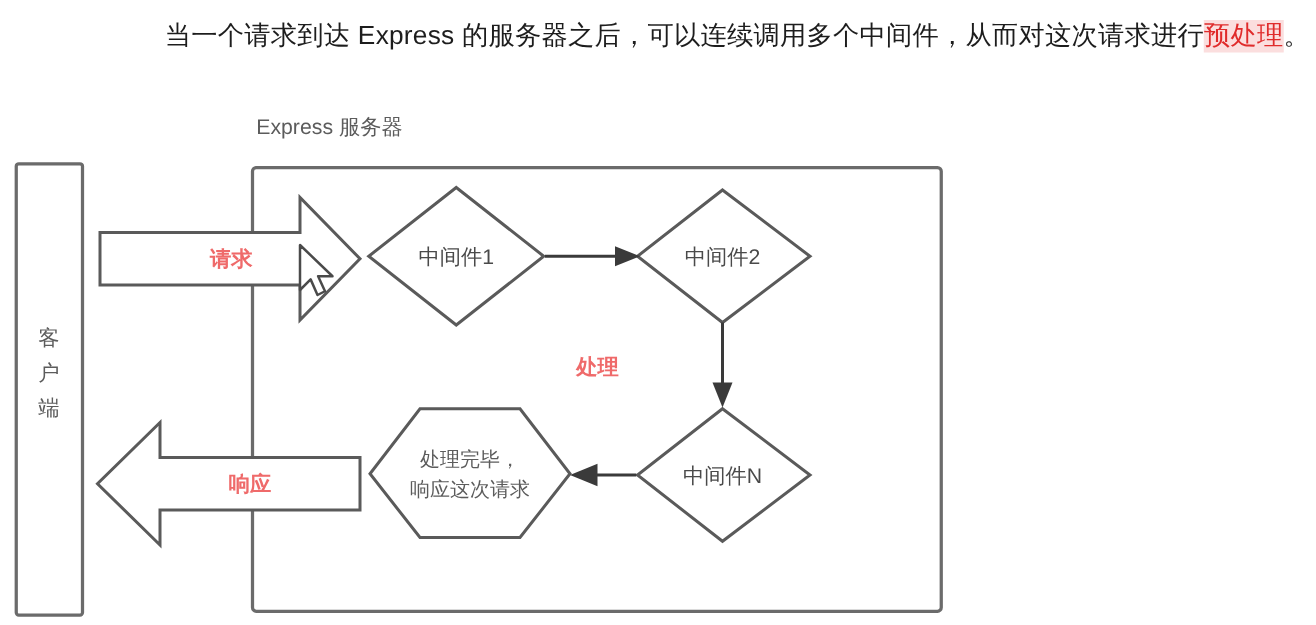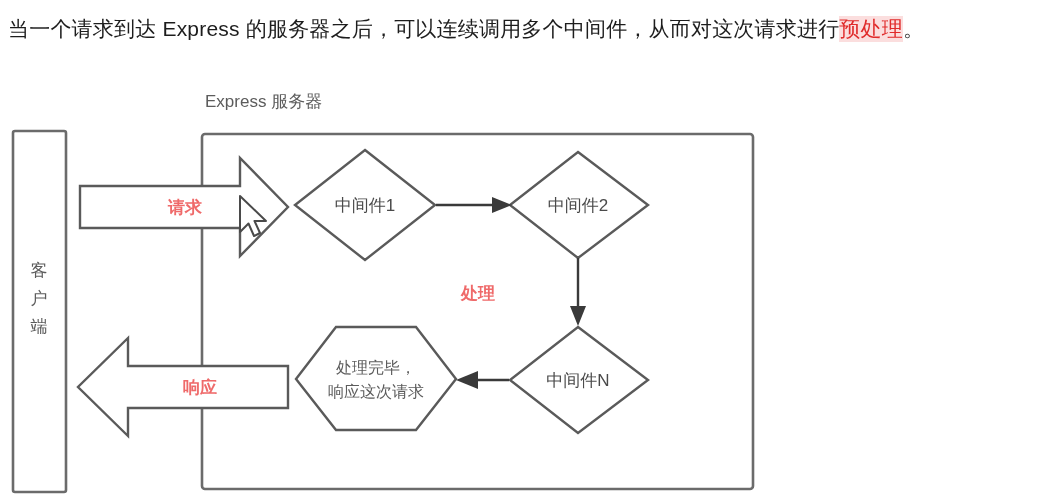--- a/index.html
+++ b/index.html
@@ -22,20 +22,21 @@
     position: absolute;
     left: 8px;
     top: 12px;
     width: 1040px;
     height: 34px;
     line-height: 34px;
     font-size: 21px;
     letter-spacing: 0.2px;
     white-space: nowrap;
     color: #1d1d1d;
+    text-align: right;
   }
   #caption .hl {
     color: #e02b2b;
     background: #fbdede;
     padding: 1px 0 2px 0;
   }
   #caption .period {
     color: #1d1d1d;
   }
 

